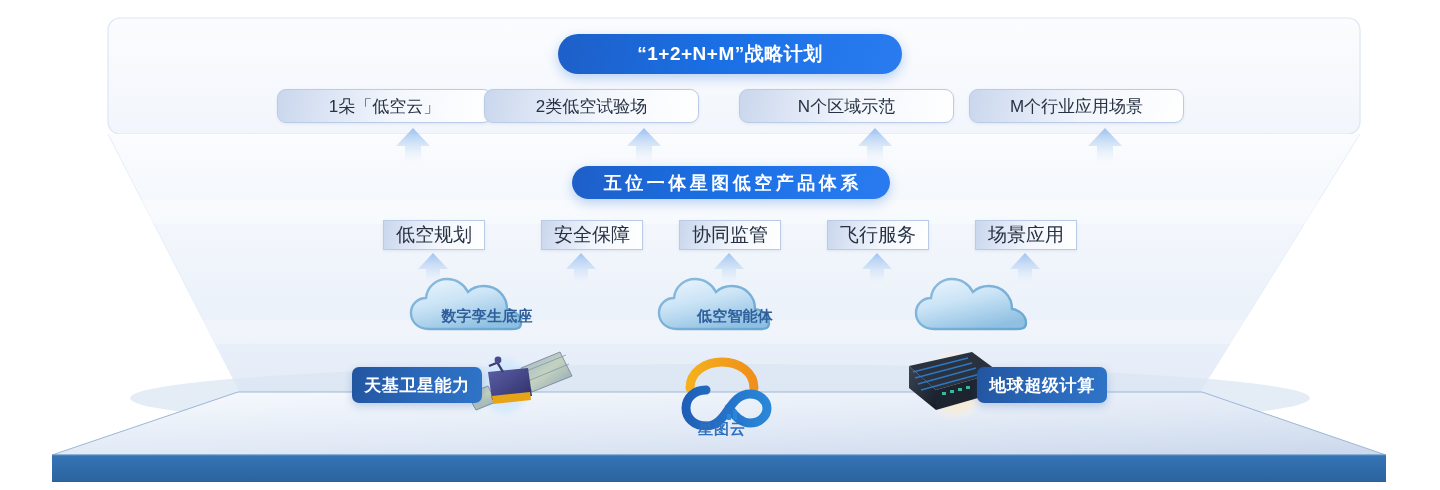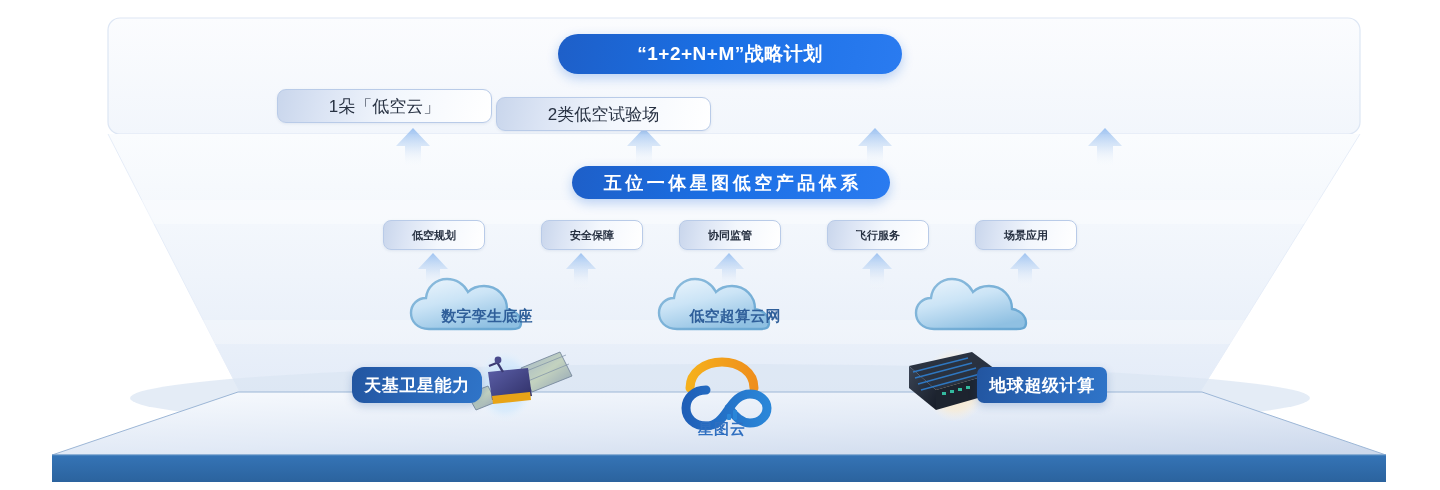--- a/index.html
+++ b/index.html
@@ -72,27 +72,26 @@
     border-radius: 9px;
     background: linear-gradient(100deg, #c9d6ec 0%, #dbe4f4 22%, #f3f7fd 55%, #ffffff 100%);
     box-shadow: 0 1px 3px rgba(60,90,140,0.10);
   }
   .chip.big {
     height: 32px;
     font-size: 17px;
   }
   .chip.small {
     height: 28px;
-    font-size: 11px;
-    border-radius: 8px;
-    font-weight: bold;
+    font-size: 19px;
+    border-radius: 0;
   }
 
   .chip-b1 { left: 277px; top: 89px; width: 213px; }
-  .chip-b2 { left: 496px; top: 89px; width: 213px; margin-top: 8px; }
+  .chip-b2 { left: 484px; top: 89px; width: 213px; }
   .chip-b3 { left: 739px; top: 89px; width: 213px; }
   .chip-b4 { left: 969px; top: 89px; width: 213px; }
 
   .chip-s1 { left: 383px; top: 220px; width: 100px; }
   .chip-s2 { left: 531px; top: 220px; width: 100px; margin-left: 10px; }
   .chip-s3 { left: 679px; top: 220px; width: 100px; }
   .chip-s4 { left: 827px; top: 220px; width: 100px; }
   .chip-s5 { left: 975px; top: 220px; width: 100px; }
 
   
@@ -127,21 +126,21 @@
     height: 36px;
     border-radius: 7px;
     color: #ffffff;
     font-size: 17px;
     font-weight: bold;
     white-space: nowrap;
     letter-spacing: 0.6px;
     background: linear-gradient(100deg, #2255a0 0%, #2a67b8 50%, #2f74c8 100%);
     box-shadow: 0 3px 8px rgba(34,85,160,0.25);
   }
-  .badge-left  { left: 352px; top: 367px; width: 130px; border-radius: 12px; }
+  .badge-left  { left: 352px; top: 367px; width: 130px; }
   .badge-right { left: 977px; top: 367px; width: 130px; }
 
   .art {
     position: absolute;
     pointer-events: none;
   }
   .art-logo      { left: 672px; top: 360px; width: 100px; height: 82px; }
 
   .logo-text {
     position: absolute;
@@ -309,34 +308,36 @@
         <rect x="55" y="54" width="4" height="6" rx="1"></rect>
         <rect x="61" y="50" width="4" height="10" rx="1"></rect>
       </g>
     </g>
   </svg>
 
   <div class="title-pill main">“1+2+N+M”战略计划</div>
 
   <div class="chip big chip-b1">1朵「低空云」</div>
   <div class="chip big chip-b2">2类低空试验场</div>
+  <div class="chip big chip-b3">N个区域示范</div>
+  <div class="chip big chip-b4">M个行业应用场景</div>
 
   <div class="title-pill sub">五位一体星图低空产品体系</div>
 
   <div class="chip small chip-s1">低空规划</div>
   <div class="chip small chip-s2">安全保障</div>
   <div class="chip small chip-s3">协同监管</div>
   <div class="chip small chip-s4">飞行服务</div>
   <div class="chip small chip-s5">场景应用</div>
 
   <div class="cloud cloud-1">
     <div class="cloud-label">数字孪生底座</div>
   </div>
   <div class="cloud cloud-2">
-    <div class="cloud-label">低空超算云网</div>
+    <div class="cloud-label">低空智能体</div>
   </div>
 
   <div class="badge badge-left">天基卫星能力</div>
   <div class="badge badge-right">地球超级计算</div>
 
   <div class="art art-logo">
     <div class="logo-text">星图云</div>
   </div>
 
 </div>

